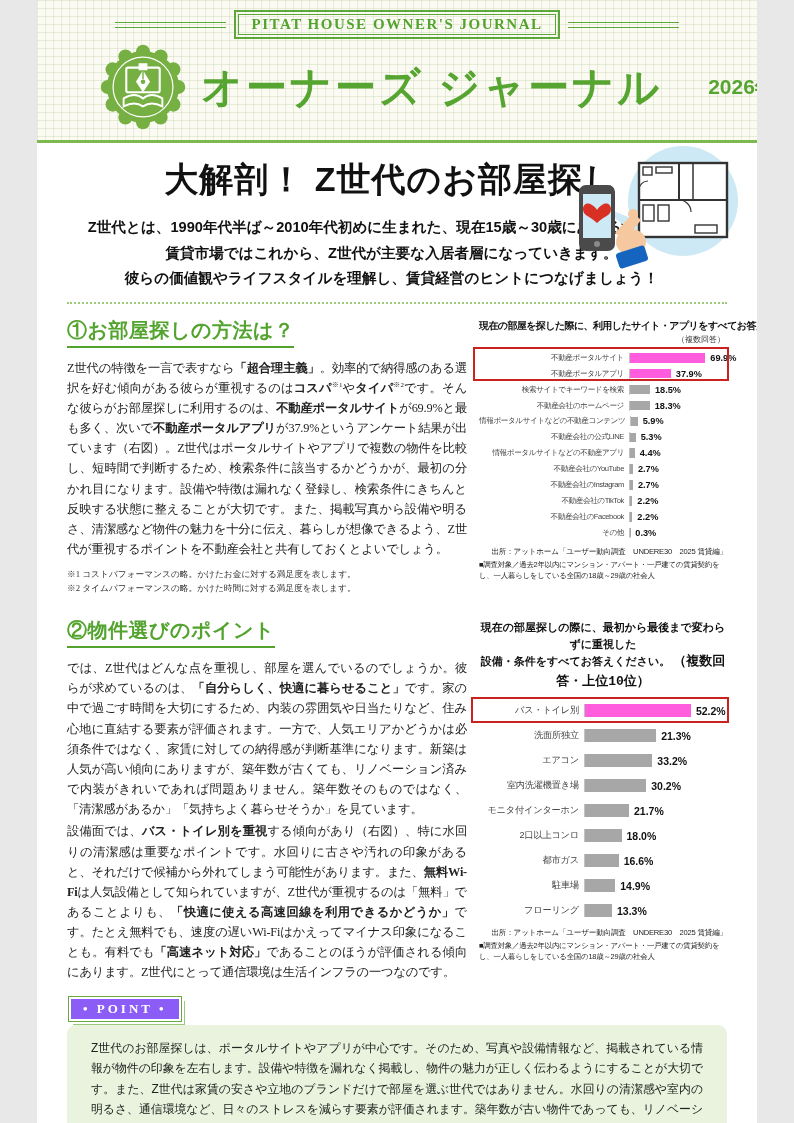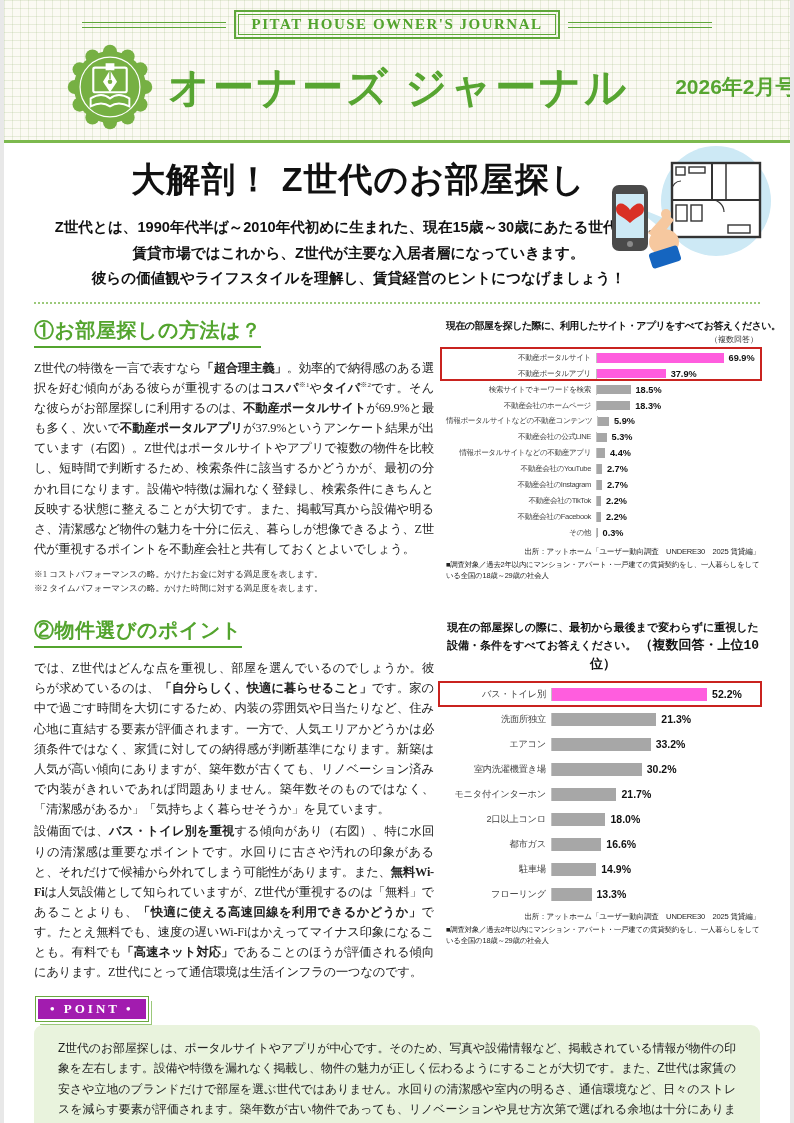--- a/index.html
+++ b/index.html
@@ -1,19 +1,19 @@
 <!DOCTYPE html>
 <html lang="ja"><head>
 <meta charset="utf-8">
 <style>
   * { box-sizing: border-box; margin: 0; padding: 0; }
   html,body { background:#e8e8e8; }
   body { font-family: "Liberation Sans", "DejaVu Sans", sans-serif; }
   .page{
-    width:786px; height:1123px; margin:0 auto; background:#fff;
+    width:720px; height:1123px; margin:0 auto; background:#fff;
     position:relative; overflow:hidden; color:#1a1a1a;
   }
   .gridbg{
     background-color:#fbfaf3;
     background-image:
       linear-gradient(rgba(170,195,140,.25) 1px, transparent 1px),
       linear-gradient(90deg, rgba(170,195,140,.25) 1px, transparent 1px);
     background-size:8px 8px;
   }
   
@@ -76,21 +76,21 @@
   [data-chart="chart1"] .cval{ font-size:9.2px; }
   [data-chart="chart2"] .cval{ font-size:10.5px; }
   .redbox{ position:absolute; border:2.5px solid #c9231f; pointer-events:none; z-index:3; }
   [data-chart="chart1"] .redbox{ top:-5px; left:-6px; right:-2px; height:34px; }
   [data-chart="chart2"] .redbox{ top:-6px; left:-8px; right:-2px; height:26px; }
   .src{ margin-top:8px; font-size:7.6px; color:#222; text-align:right; letter-spacing:-.2px; }
   .survey{ margin-top:2px; font-size:7.4px; color:#222; line-height:1.5; letter-spacing:-.2px; }
   
   .point{ margin:14px 30px 0; }
   .point-badge{
-    display:inline-block; background:#a21caf; color:#fff; font-weight:bold;
+    display:inline-block; background:#8b5cf6; color:#fff; font-weight:bold;
     font-family:"Liberation Serif","DejaVu Serif",serif;
     font-size:13px; letter-spacing:3px; padding:2px 12px;
     border:2px solid #fff; outline:1px solid #69a93f;
     box-shadow:3px 3px 0 0 #fff, 4px 4px 0 0 #9bc87a;
     position:relative; z-index:2; margin-left:2px;
   }
   .point-box{ background:#e9f3dd; border-radius:9px; margin-top:4px; padding:13px 24px 15px; }
   .point-box p{ font-size:11.9px; line-height:1.72; text-align:justify; color:#222; letter-spacing:-.1px; }
 </style>
 </head>

